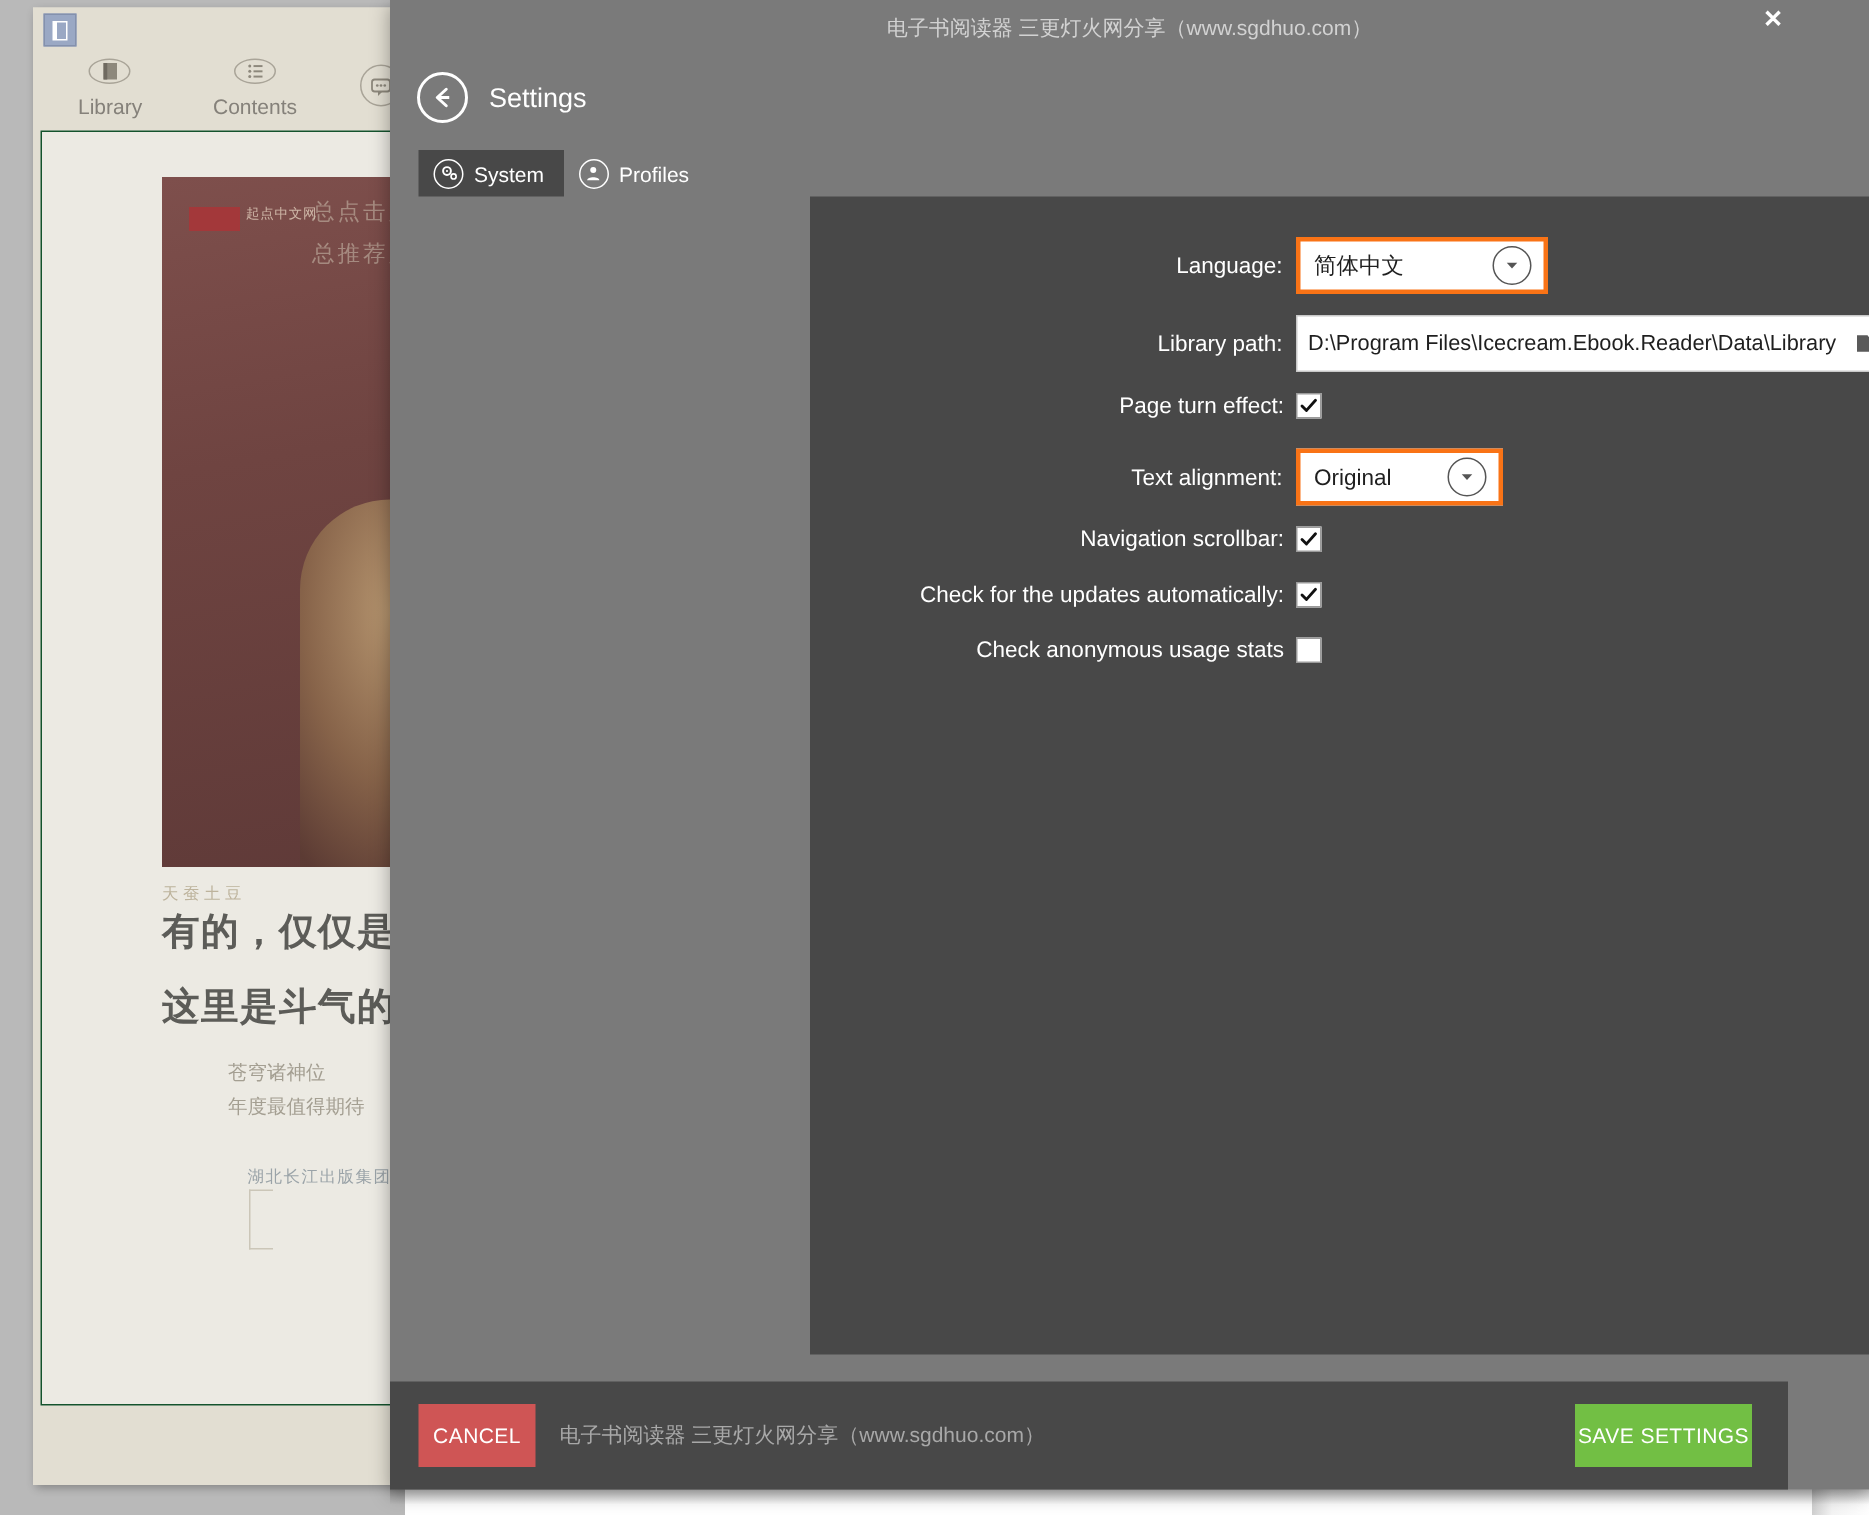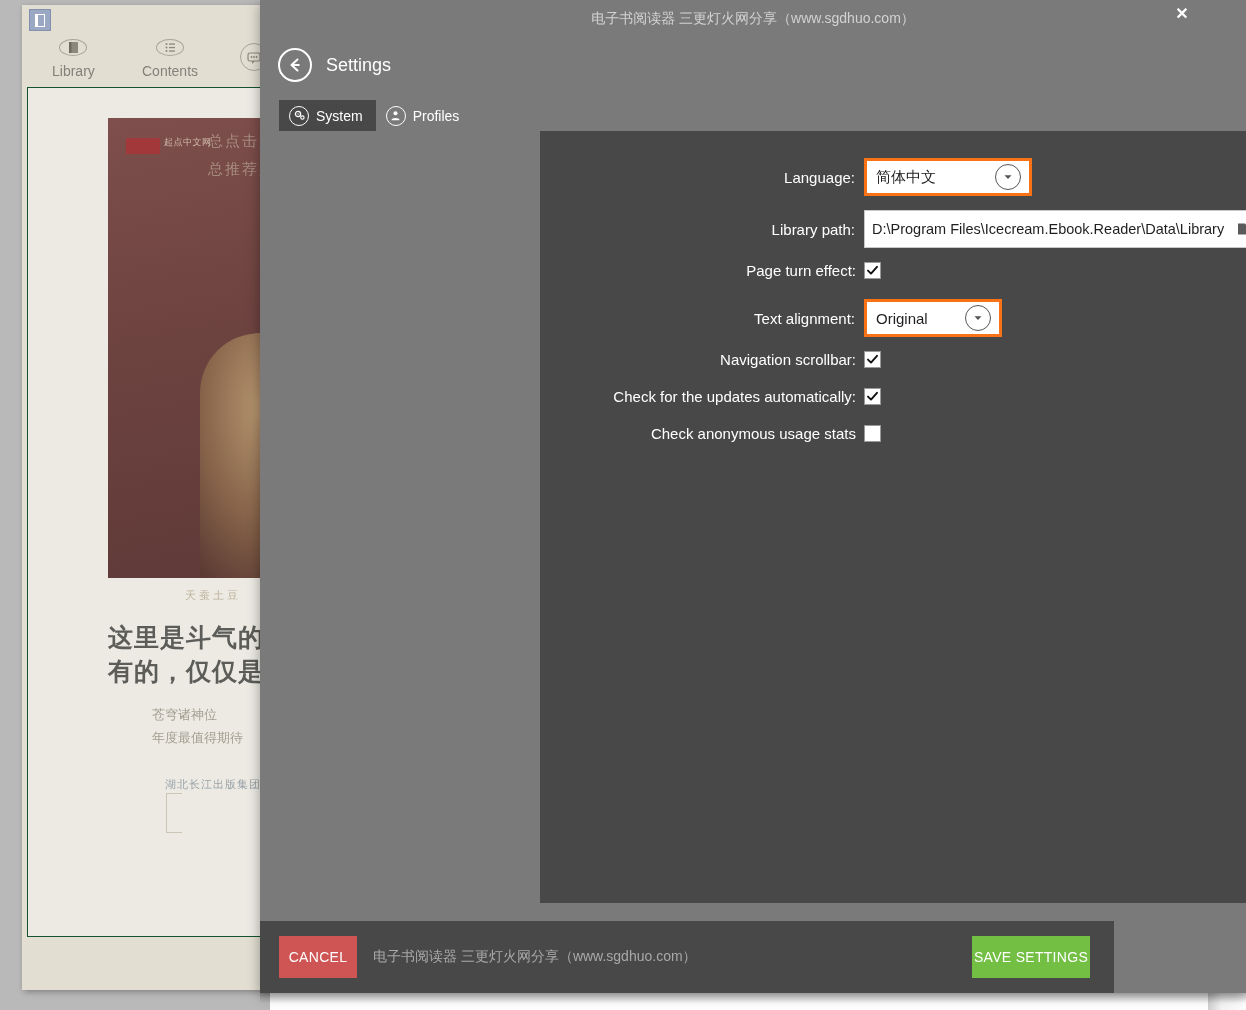--- a/index.html
+++ b/index.html
@@ -66,21 +66,21 @@
     position:absolute; font-size: 15px; color: #cbbfae; opacity: .55; letter-spacing:2px;
     white-space:nowrap;
   }
   .cover-figure {
     position:absolute; left: 92px; top: 215px; width: 150px; height: 250px;
     background: radial-gradient(ellipse at 40% 30%, #c2a377 0%, #8d6a4c 45%, #5b3b33 80%);
     border-radius: 60px 60px 0 0;
     opacity:.85;
   }
   .bg-text-block { position: absolute; left: 80px; top: 500px; width: 210px; }
-  .txt-author { font-size: 11px; color: #bdb39c; text-align:center; letter-spacing:3px; }
+  .txt-author { font-size: 11px; color: #bdb39c; text-align:left; letter-spacing:3px; }
   .txt-head {
     font-size: 25px; color: #5c5c58; font-weight: bold; letter-spacing: 1px;
     line-height: 1.28; margin-top: 18px; white-space: nowrap;
   }
   .txt-sub { font-size: 13px; color: #a49f92; line-height: 1.6; margin-top: 18px; margin-left: 44px; white-space:nowrap;}
   .txt-bracket { position:absolute; left: 58px; top: 88px; width: 16px; height: 40px; border:1.5px solid #cbc6b8; border-right:none; }
   .txt-pub { margin-top: 28px; text-align:center; font-size: 11px; color:#9aa3a8; letter-spacing:1px; }
   .bg-statusbar {
     position: absolute; left: 0; bottom: 0; width: 248px; height: 52px;
     background: #e2ded2; display:flex; align-items:center; padding-left: 10px;
@@ -182,21 +182,21 @@
   .cbx {
     width: 17px; height: 17px; background: #ffffff; border: 1px solid #9a9a9a;
     display:flex; align-items:center; justify-content:center; cursor:pointer; flex:none;
   }
   .cbx svg { display:block; }
   .row-cbx { margin-bottom: 20px; }
   .row-cbx .row-label { padding-right: 8px; }
 
   
   .footer {
-    position:absolute; left: 260px; top: 921px; width: 854px; height: 72px;
+    position:absolute; left: 260px; top: 921px; width: 932px; height: 72px;
     background: #484848;
   }
   .btn-cancel {
     position:absolute; left: 19px; top: 15px; width: 78px; height: 42px;
     background: #cf5555; color:#ffffff; font-size: 14px;
     display:flex; align-items:center; justify-content:center; cursor:pointer;
     letter-spacing:.3px;
   }
   .footer-note {
     position:absolute; left: 113px; top: 0; height: 72px;
@@ -266,22 +266,22 @@
         <div class="bg-cover">
           <div class="cover-stamp"></div>
           <div class="cover-brand">起点中文网</div>
           <div class="cover-line" style="left:100px; top:14px;">总点击超 6000</div>
           <div class="cover-line" style="left:100px; top:42px;">总推荐超  300</div>
           <div class="cover-figure"></div>
         </div>
 
         <div class="bg-text-block">
           <div class="txt-author">天蚕土豆</div>
+          <div class="txt-head" style="margin-top:2px;">有的，仅仅是</div>
           <div class="txt-head">这里是斗气的</div>
-          <div class="txt-head" style="margin-top:2px;">有的，仅仅是</div>
           <div style="position:relative;">
             <div class="txt-bracket"></div>
             <div class="txt-sub">苍穹诸神位</div>
             <div class="txt-sub" style="margin-top:2px;">年度最值得期待</div>
           </div>
           <div class="txt-pub">湖北长江出版集团</div>
         </div>
 
       </div>
 

